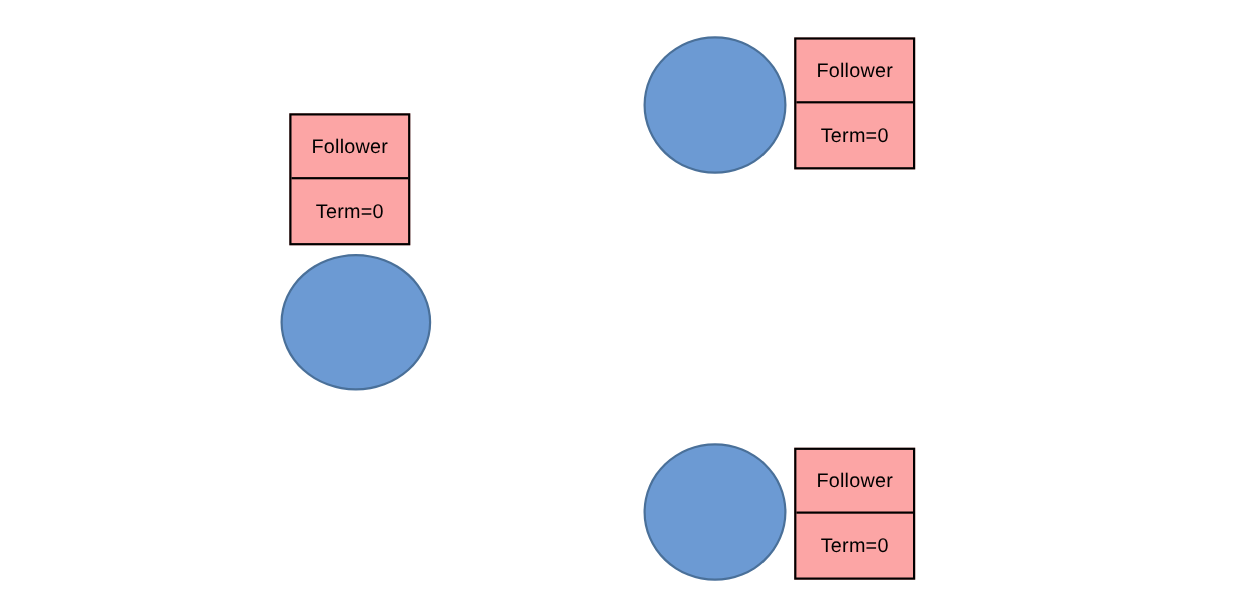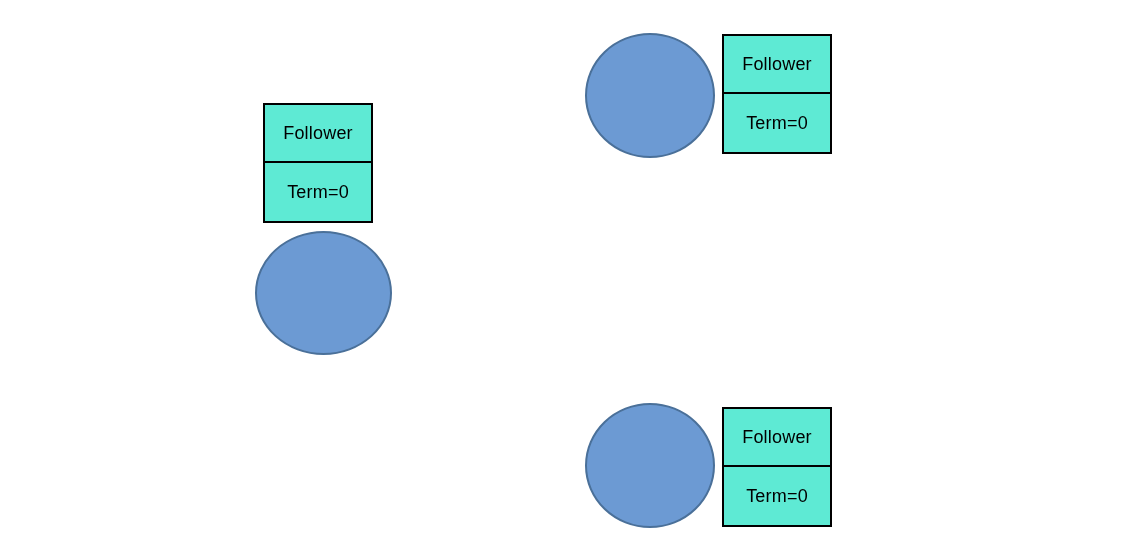--- a/index.html
+++ b/index.html
@@ -17,21 +17,21 @@
     position: absolute;
     border-radius: 50%;
     background: #6C9AD3;
     border: 2px solid #4A7099;
   }
   .node-table {
     position: absolute;
     width: 110px;
     height: 120px;
     border: 2px solid #000000;
-    background: #5eead4;
+    background: #fca5a5;
   }
   .node-table .cell {
     height: 58px;
     display: flex;
     align-items: center;
     justify-content: center;
     font-size: 18px;
     letter-spacing: 0.2px;
   }
   .node-table .cell:first-child {

